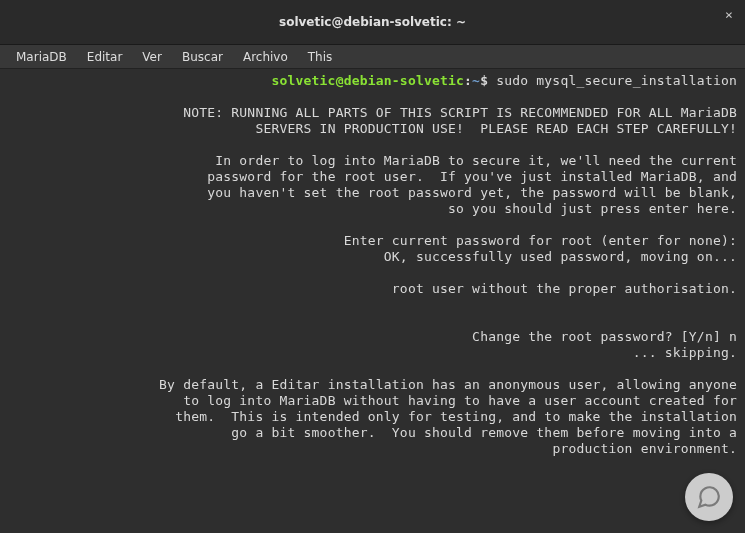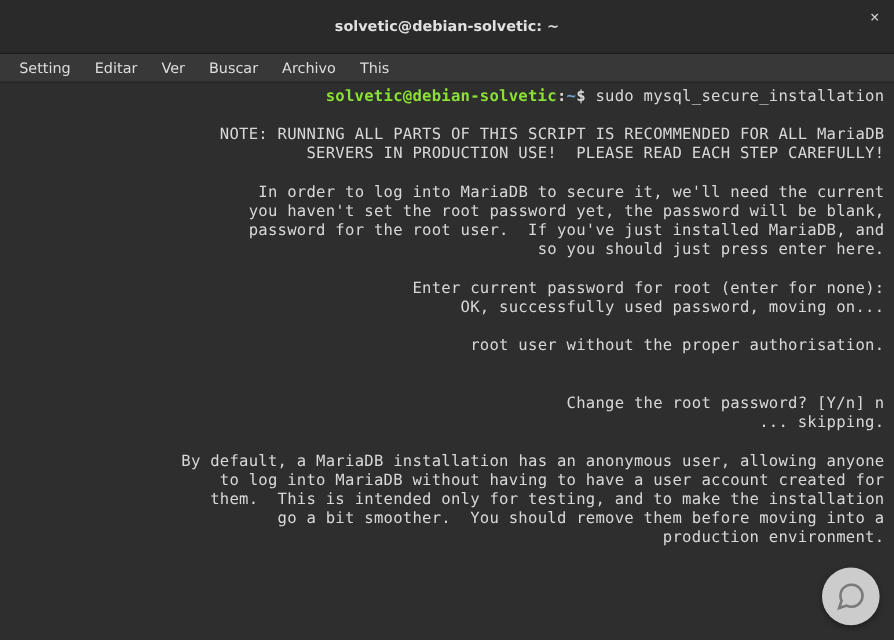--- a/index.html
+++ b/index.html
@@ -111,49 +111,49 @@
   </style>
 </head>
 <body>
 
 <div class="titlebar">
   <span class="titlebar-title">solvetic@debian-solvetic: ~</span>
   <span class="titlebar-close">×</span>
 </div>
 
 <div class="menubar">
-  <div class="menu-item">Setting</div>
+  <div class="menu-item">MariaDB</div>
   <div class="menu-item">Editar</div>
   <div class="menu-item">Ver</div>
   <div class="menu-item">Buscar</div>
   <div class="menu-item">Archivo</div>
   <div class="menu-item">This</div>
 </div>
 
 <div class="terminal-content">
   <div class="term-line"><span class="prompt-user">solvetic@debian-solvetic</span><span class="prompt-sep">:</span><span class="prompt-path">~</span><span class="prompt-sep">$</span> <span class="command">sudo mysql_secure_installation</span></div>
   <div class="term-line"></div>
   <div class="term-line">NOTE: RUNNING ALL PARTS OF THIS SCRIPT IS RECOMMENDED FOR ALL MariaDB</div>
   <div class="term-line">      SERVERS IN PRODUCTION USE!  PLEASE READ EACH STEP CAREFULLY!</div>
   <div class="term-line"></div>
   <div class="term-line">In order to log into MariaDB to secure it, we'll need the current</div>
+  <div class="term-line">password for the root user.  If you've just installed MariaDB, and</div>
   <div class="term-line">you haven't set the root password yet, the password will be blank,</div>
-  <div class="term-line">password for the root user.  If you've just installed MariaDB, and</div>
   <div class="term-line">so you should just press enter here.</div>
   <div class="term-line"></div>
   <div class="term-line">Enter current password for root (enter for none):</div>
   <div class="term-line">OK, successfully used password, moving on...</div>
   <div class="term-line"></div>
   <div class="term-line">root user without the proper authorisation.</div>
   <div class="term-line"></div>
   <div class="term-line"></div>
   <div class="term-line">Change the root password? [Y/n] n</div>
   <div class="term-line"> ... skipping.</div>
   <div class="term-line"></div>
-  <div class="term-line">By default, a MariaDB installation has an anonymous user, allowing anyone</div>
+  <div class="term-line">By default, a Editar installation has an anonymous user, allowing anyone</div>
   <div class="term-line">to log into MariaDB without having to have a user account created for</div>
   <div class="term-line">them.  This is intended only for testing, and to make the installation</div>
   <div class="term-line">go a bit smoother.  You should remove them before moving into a</div>
   <div class="term-line">production environment.</div>
 </div>
 
 <div class="chat-bubble">
   <svg viewBox="0 0 24 24">
     <path d="M21 11.5a8.38 8.38 0 0 1-.9 3.8 8.5 8.5 0 0 1-7.6 4.7 8.38 8.38 0 0 1-3.8-.9L3 21l1.9-5.7a8.38 8.38 0 0 1-.9-3.8 8.5 8.5 0 0 1 4.7-7.6 8.38 8.38 0 0 1 3.8-.9h.5a8.48 8.48 0 0 1 8 8v.5z"></path>
   </svg>

